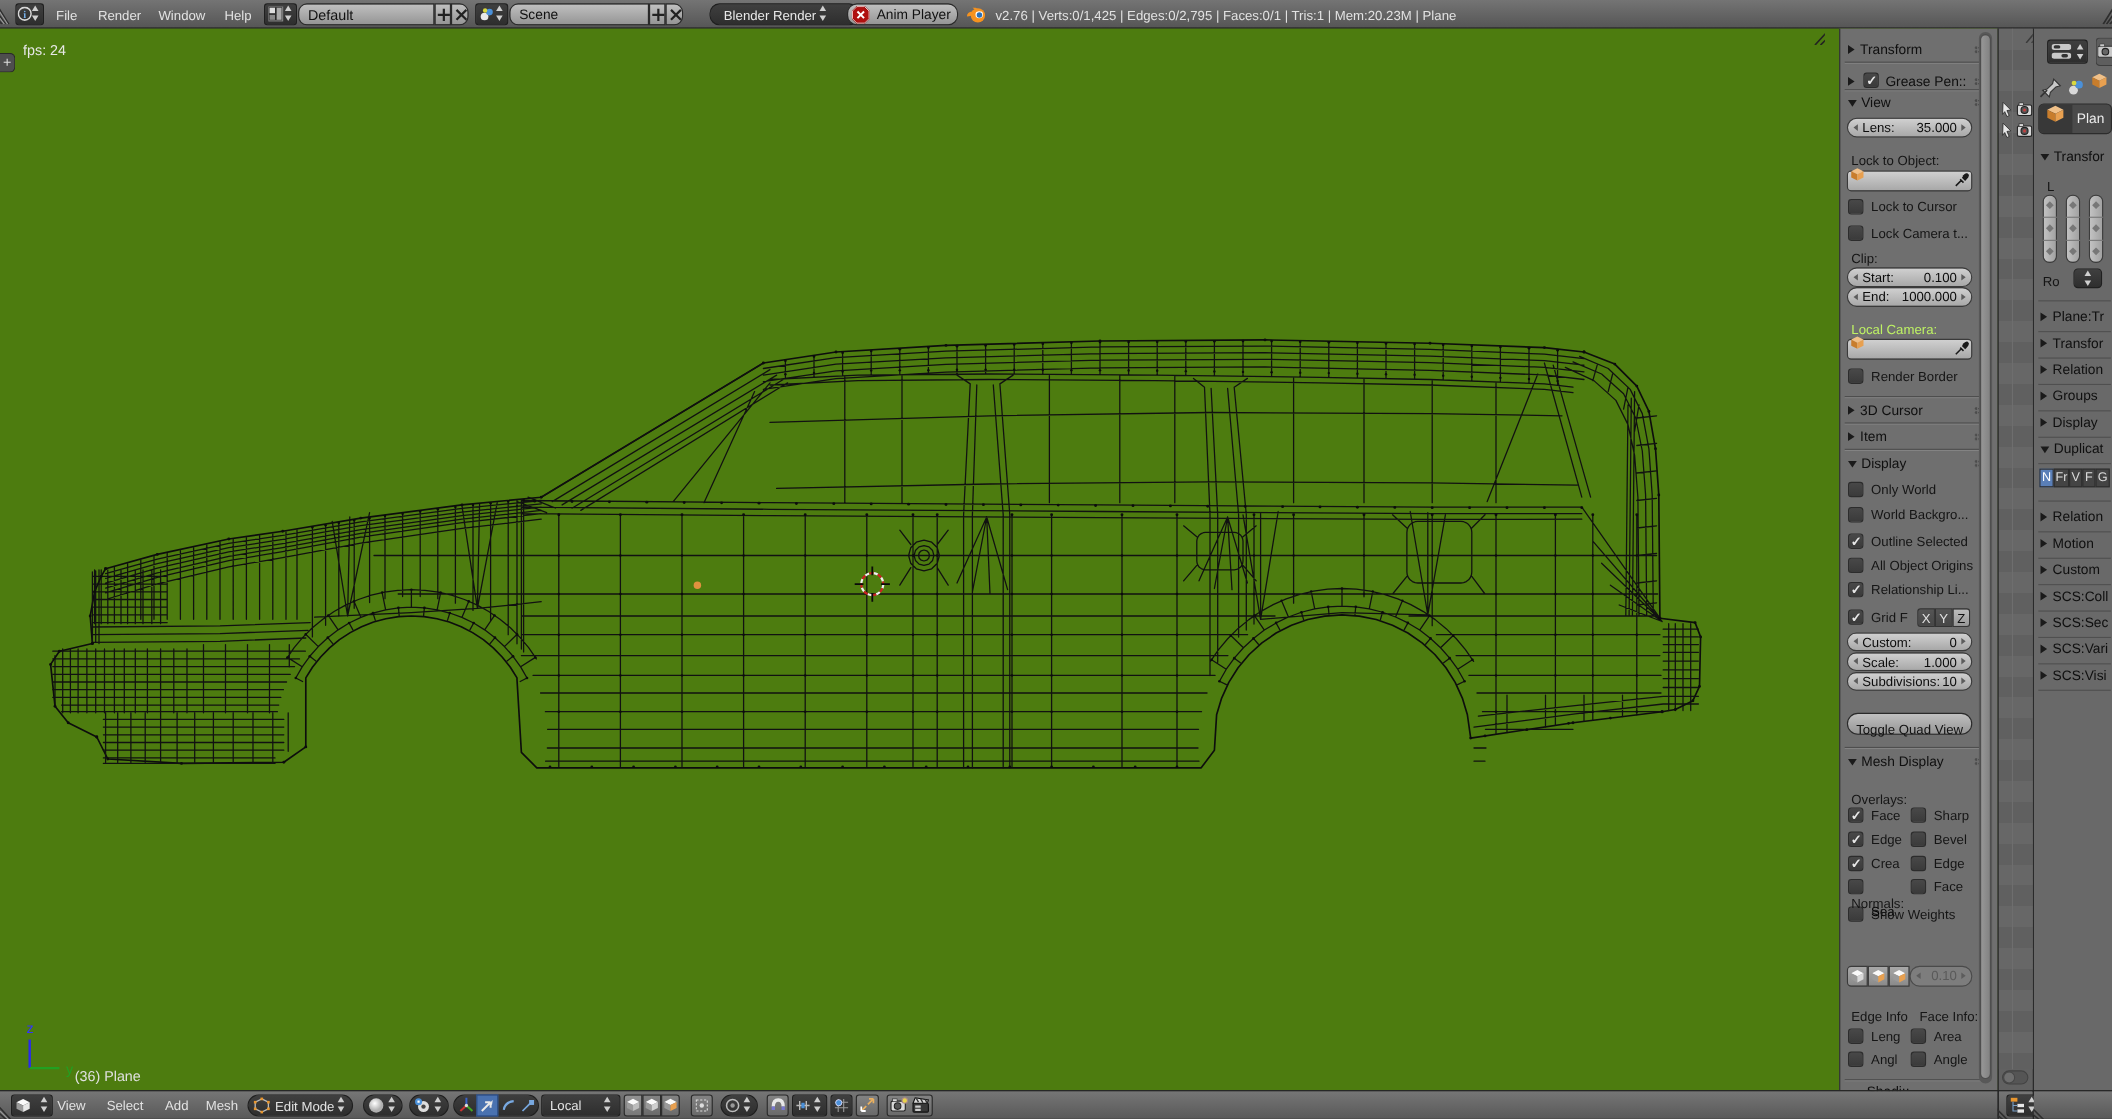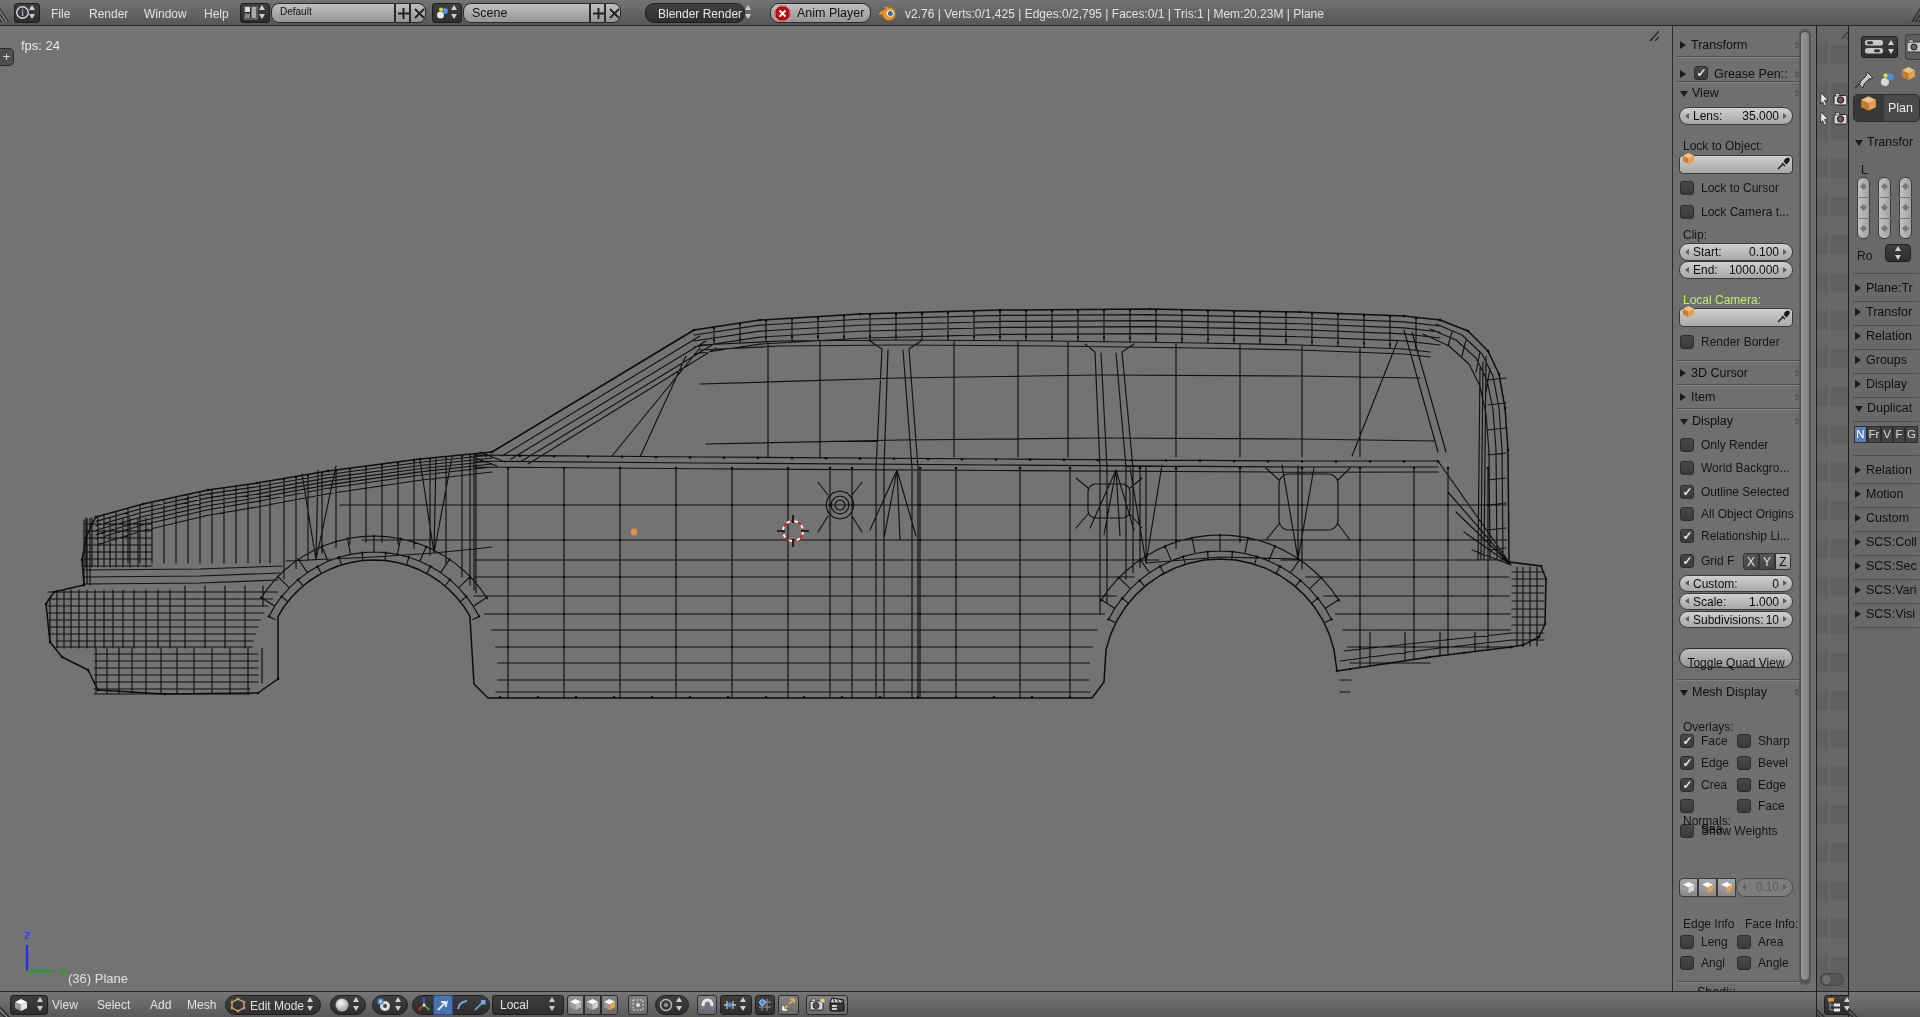--- a/index.html
+++ b/index.html
@@ -42,61 +42,61 @@
     <div class="abs mtxt" style="left:144px;top:7px">Window</div>
     <div class="abs mtxt" style="left:204px;top:7px">Help</div>
     <div class="abs darkbtn" style="left:240px;top:3px;width:30px;height:20px"></div>
     <svg class="abs" style="left:244px;top:6px" width="14" height="14">
       <rect x="0" y="0" width="13" height="13" fill="#2a2a2a" stroke="#888"></rect>
       <rect x="1" y="1" width="5" height="5" fill="#ddd"></rect>
       <rect x="7.5" y="1" width="4.5" height="11" fill="#aaa"></rect>
       <rect x="1" y="7.5" width="5" height="4.5" fill="#888"></rect>
     </svg>
     <div class="abs spin" style="left:258px;top:4px"></div>
-    <div class="abs litebtn" style="left:271px;top:3px;width:124px;height:20px;border-radius:8px 0 0 8px;padding:2px 0 0 8px;font-size:10px">Default</div>
+    <div class="abs litebtn" style="left:271px;top:3px;width:124px;height:20px;border-radius:8px 0 0 8px;padding:2px 0 0 8px;font-size:13px">Default</div>
     <div class="abs litebtn" style="left:395px;top:3px;width:15px;height:20px;border-radius:0"><svg width="13" height="13" style="margin:3px 0 0 1px">
         <path d="M6.5 1 V12 M1 6.5 H12" stroke="#222" stroke-width="2"></path>
       </svg></div>
     <div class="abs litebtn" style="left:410px;top:3px;width:16px;height:20px;border-radius:0 8px 8px 0"><svg width="13" height="13" style="margin:3px 0 0 2px">
         <path d="M2 2 L11 11 M11 2 L2 11" stroke="#222" stroke-width="2"></path>
       </svg></div>
     <div class="abs darkbtn" style="left:432px;top:3px;width:30px;height:20px"></div>
     <svg class="abs" style="left:436px;top:6px" width="14" height="14">
       <circle cx="4.5" cy="9" r="3.5" fill="#e8e8e8"></circle>
       <circle cx="9" cy="5" r="3" fill="#4a90d9"></circle>
       <circle cx="5" cy="3.5" r="2" fill="#d8d840"></circle>
     </svg>
     <div class="abs spin" style="left:450px;top:4px"></div>
     <div class="abs litebtn" style="left:463px;top:3px;width:127px;height:20px;border-radius:8px 0 0 8px;padding:2px 0 0 8px;font-size:12.5px">Scene</div>
     <div class="abs litebtn" style="left:590px;top:3px;width:15px;height:20px;border-radius:0"><svg width="13" height="13" style="margin:3px 0 0 1px">
         <path d="M6.5 1 V12 M1 6.5 H12" stroke="#222" stroke-width="2"></path>
       </svg></div>
     <div class="abs litebtn" style="left:605px;top:3px;width:16px;height:20px;border-radius:0 8px 8px 0"><svg width="13" height="13" style="margin:3px 0 0 2px">
         <path d="M2 2 L11 11 M11 2 L2 11" stroke="#222" stroke-width="2"></path>
       </svg></div>
-    <div class="abs darkbtn" style="left:645px;top:3px;width:100px;height:20px;border-radius:9px;padding:3px 0 0 12px;font-size:12px">Blender Render</div>
+    <div class="abs darkbtn" style="left:645px;top:3px;width:136px;height:20px;border-radius:9px;padding:3px 0 0 12px;font-size:12px">Blender Render</div>
     <div class="abs spin" style="left:744px;top:4px"></div>
     <div class="abs litebtn" style="left:770px;top:3px;width:101px;height:20px;border-radius:9px;padding:2px 0 0 26px;font-size:12.5px">Anim Player</div>
     <svg class="abs" style="left:774px;top:5px" width="17" height="17" viewBox="0 0 17 17">
       <path d="M5 1 H12 L16 5 V12 L12 16 H5 L1 12 V5 Z" fill="#b01010" stroke="#700" stroke-width="1"></path>
       <path d="M5.5 5.5 L11.5 11.5 M11.5 5.5 L5.5 11.5" stroke="#fff" stroke-width="1.8"></path>
       <path d="M5 1 H12 L16 5 V12 L12 16 H5 L1 12 V5 Z" fill="none" stroke="#ffd0d0" stroke-width=".8"></path>
     </svg>
     <svg class="abs" style="left:878px;top:5px" width="19" height="16" viewBox="0 0 19 16">
 <circle cx="11" cy="9" r="6.5" fill="#f5921f"></circle>
       <circle cx="12.2" cy="8.2" r="3.4" fill="#fff"></circle>
       <circle cx="12.4" cy="8.6" r="2.5" fill="#2b6fb4"></circle>
 <path d="M1 10 Q1 6 6 5.5 L10 5 L6 2 L9 2 L15 6 Q11 4 8 7 Q5 10 1 10 Z" fill="#f5921f"></path>
     </svg>
     <div class="abs mtxt" style="left:905px;top:7px;font-size:12px">v2.76 | Verts:0/1,425 | Edges:0/2,795 | Faces:0/1 | Tris:1 | Mem:20.23M | Plane</div>
     <svg class="abs" style="left:1904px;top:0" width="16" height="22">
       <path d="M18 6 L8 22 M18 12 L11 22 M18 18 L14 22" stroke="#2e2e2e" stroke-width="1.5" fill="none"></path>
     </svg>
   </div>
-<div class="abs" style="left:0;top:26px;width:1816px;height:965px;background:#737373;overflow:hidden">
+<div class="abs" style="left:0;top:26px;width:1816px;height:965px;background:#4d7c0f;overflow:hidden">
     <svg width="1816" height="965" viewBox="0 26 1816 965" style="position:absolute;left:0;top:0">
       <path d="M96 517 L143 504 L208 490 L257 483 L328 471 L420 459 L492 452 L694 330 L760 320 L860 314 L1000 310 L1150 309 L1300 312 L1404 316 L1440 320 L1468 331 L1488 351 L1499 374 L1505 408 L1508 450 L1509 562 L1541 566 L1546 579 L1545 624 L1539 637 L1523 645 L1511 647 L1430 657 L1337 671 L1334 650 L1334 649.7 L1329.4 634.6 L1322.9 620.3 L1314.5 607.1 L1304.4 595 L1292.8 584.4 L1279.9 575.5 L1265.9 568.4 L1251.1 563.2 L1235.7 560.1 L1220 559 L1204.3 560.1 L1188.9 563.2 L1174.1 568.4 L1160.1 575.5 L1147.2 584.4 L1135.6 595 L1125.5 607.1 L1117.1 620.3 L1110.6 634.6 L1106 649.7 L1106 650 L1104 682 L1092 698 L488 698 L474 684 L470 618 L470 616.3 L463.8 606.4 L456.5 597.3 L448.4 589 L439.4 581.5 L429.6 575.1 L419.3 569.8 L408.4 565.5 L397.2 562.5 L385.6 560.6 L374 560 L362.4 560.6 L350.8 562.5 L339.6 565.5 L328.7 569.8 L318.4 575.1 L308.6 581.5 L299.6 589 L291.5 597.3 L284.2 606.4 L278 616.3 L278 618 L278 679 L258 693 L165 694 L98 690 L88 670 L62 657 L50 642 L46 604 L54 592 L84 585 L82 560 L86 538 L92 524 L96 517" fill="none" stroke="#0d0d0d" stroke-width="1.5" stroke-linejoin="round"></path>
       <path d="M96 521.4 L143 508.2 L208 493.9 L257 486.7 L328 474.5 L420 462.2 L492 455 M96 525.8 L143 512.3 L208 497.9 L257 490.4 L328 477.9 L420 465.5 L492 458 M96 530.2 L143 516.5 L208 501.8 L257 494.1 L328 481.4 L420 468.7 L492 461 M96 534.6 L143 520.7 L208 505.7 L257 497.8 L328 484.9 L420 471.9 L492 464 M96 539 L143 524.8 L208 509.7 L257 501.5 L328 488.3 L420 475.2 L492 467 M96 545 L143 530.7 L208 515.3 L257 507 L328 493.7 L420 480.3 L492 472 M470 456 L497 466 M480 452 L505 462 M104 515.8 L104 563 M116 512.5 L116 563 M128 509.1 L128 563 M140 505.8 L140 563 M152 503.1 L152 563 M164 500.5 L164 563 M176 497.9 L176 563 M188 495.3 L188 563 M200 492.7 L200 563 M212 490.4 L212 563 M224 488.7 L224 563 M236 487 L236 563 M248 485.3 L248 563 M260 483.5 L260 563 M270 481.8 L270 563 M284 479.4 L284 579 M296 477.4 L296 568.5 M308 475.4 L308 560.3 M322 473 L322 553 M336 471 L336 547.8 M350 469.1 L350 544.3 M366 467 L366 542.3 M382 465 L382 542.3 M398 462.9 L398 544.3 M414 460.8 L414 548.4 M430 459 L430 554.9 M446 457.5 L446 564.2 M462 455.9 L462 577 M476 454.6 L476 592.7 M286 561 L374 557 L434 553 L474 549 L492 547 M316 560 L302 474 M316 560 L318 470 M316 560 L336 466 M434 553 L420 460 M434 553 L436 458 M434 553 L452 457 M84 524 L152 524 M84 531 L152 531 M84 538 L152 538 M84 545 L152 545 M84 552 L152 552 M84 559 L152 559 M84 566 L152 566 M84 520 L84 583 M87 519 L87 584 M90 518 L90 585 M86 518 L86 567 M92 518 L92 567 M98 518 L98 567 M104 518 L104 567 M110 518 L110 567 M116 518 L116 567 M123 518 L123 567 M130 518 L130 567 M138 518 L138 567 M146 518 L146 567 M84 570 L200 569 L282 566 M84 577 L200 576 L280 573 M84 584 L200 583 L278 580 M48 592 L277.6 592 M48 599 L272.3 599 M48 606 L267.8 606 M48 613 L263.9 613 M48 620 L260.5 620 M48 627 L257.7 627 M48 634 L255.3 634 M56 641 L253.4 641 M56 647 L252.2 647 M50 596 L50 641 M57 590 L57 648 M64 590 L64 648 M71 590 L71 648 M79 590 L79 648 M87 590 L87 648 M95 590 L95 648 M104 590 L104 648 M113 590 L113 648 M123 590 L123 648 M134 590 L134 648 M146 590 L146 648 M158 590 L158 648 M170 590 L170 648 M185 586 L185 648 M205 586 L205 648 M225 586 L225 648 M245 586 L245 648 M263 586 L263 606.3 M94 654 L258 654 M94 661 L258 661 M94 668 L258 668 M94 675 L258 675 M94 682 L258 682 M94 689 L250 689 M94 694 L250 694 M96 648 L96 693 M107 648 L107 693 M119 648 L119 693 M132 648 L132 693 M146 648 L146 693 M161 648 L161 693 M177 648 L177 693 M194 648 L194 693 M212 648 L212 693 M230 648 L230 693 M248 648 L248 693 M262 648 L262 683 M474 455 L700 457 L1000 459 L1300 461 L1438 461 M474 461 L700 463 L1000 465 L1300 467 L1438 467 M474 467 L700 468.8 L1000 470.5 L1300 472.2 L1438 472 M470 455 L470 585.3 M474 455 L474 590.1 M876 468 L876 698 M884 468 L884 698 M912 468 L912 698 M918 468 L918 698 M1100 468 L1100 614.2 M1107 468 L1107 602.1 M1126 468 L1126 579.1 M1133 468 L1133 572.8 M508 468 L508 697 M564 468 L564 697 M620 468 L620 697 M676 468 L676 697 M732 468 L732 697 M788 468 L788 697 M830 468 L830 697 M852 468 L852 697 M920 468 L920 697 M956 468 L956 697 M1020 468 L1020 697 M1070 468 L1070 697 M1140 468 L1140 567.3 M1176 468 L1176 548.4 M1240 468 L1240 542.5 M1302 468 L1302 568.8 M1360 468 L1360 667.5 M1414 468 L1414 659.4 M1448 468 L1448 654.8 M1488 468 L1488 649.8 M340 505 L1506 505 M362 540 L1507 540 M474 560 L1159.1 560 M1280.9 560 L1508 560 M474 577 L1134.2 577 M1305.8 577 L1509 577 M474 596 L1116.3 596 M1323.7 596 L1509 596 M484.6 614 L1104.6 614 M1335.4 614 L1510 614 M491.4 630 L1097.3 630 M1342.7 630 L1510 630 M495.8 647 L1092.3 647 M1347.7 647 L1510 647 M497.8 663 L1089.6 663 M1350.4 663 L1430 663 M497.6 680 L1089.1 680 M1350.9 680 L1340 680 M496 692 L1090 692 M1350 692 L1340 692 M897 470 L870 530 M897 470 L884 538 M897 470 L900 540 M897 470 L916 536 M1116 470 L1090 528 M1116 470 L1104 535 M1116 470 L1120 536 M1116 470 L1134 530 M845 505 L844.3 507.5 L842.5 509.3 L840 510 L837.5 509.3 L835.7 507.5 L835 505 L835.7 502.5 L837.5 500.7 L840 500 L842.5 500.7 L844.3 502.5 L845 505 M849 505 L847.8 509.5 L844.5 512.8 L840 514 L835.5 512.8 L832.2 509.5 L831 505 L832.2 500.5 L835.5 497.2 L840 496 L844.5 497.2 L847.8 500.5 L849 505 M854 505 L852.1 512 L847 517.1 L840 519 L833 517.1 L827.9 512 L826 505 L827.9 498 L833 492.9 L840 491 L847 492.9 L852.1 498 L854 505 M828 495 L818 482 M852 495 L862 482 M828 516 L818 532 M852 516 L862 532 M1122 484 L1124.1 484.3 L1126 485.1 L1127.7 486.3 L1128.9 488 L1129.7 489.9 L1130 492 L1130 510 L1129.7 512.1 L1128.9 514 L1127.7 515.7 L1126 516.9 L1124.1 517.7 L1122 518 L1096 518 L1093.9 517.7 L1092 516.9 L1090.3 515.7 L1089.1 514 L1088.3 512.1 L1088 510 L1088 492 L1088.3 489.9 L1089.1 488 L1090.3 486.3 L1092 485.1 L1093.9 484.3 L1096 484 L1122 484 M1088 488 L1076 478 M1130 488 L1142 478 M1088 514 L1076 528 M1130 514 L1142 528 M1328 474 L1330.6 474.3 L1333 475.3 L1335.1 476.9 L1336.7 479 L1337.7 481.4 L1338 484 L1338 520 L1337.7 522.6 L1336.7 525 L1335.1 527.1 L1333 528.7 L1330.6 529.7 L1328 530 L1289 530 L1286.4 529.7 L1284 528.7 L1281.9 527.1 L1280.3 525 L1279.3 522.6 L1279 520 L1279 484 L1279.3 481.4 L1280.3 479 L1281.9 476.9 L1284 475.3 L1286.4 474.3 L1289 474 L1328 474 M1279 480 L1266 468 M1338 480 L1350 468 M1279 524 L1266 540 M1338 524 L1350 540 M1146 563 L1130 468 M1146 563 L1146 466 M1146 563 L1162 465 M1298 559 L1282 465 M1298 559 L1298 466 M1298 559 L1314 468 M1146 563 L1220 557 L1298 559 M700 345 L780 341 L900 340 L1050 341 L1200 343 L1300 345 L1404 349 L1430 352 M700 350 L780 346 L900 345 L1050 346 L1200 348 L1300 350 L1404 354 L1430 357 M492 452 L694 330 M502 456 L700 336 M511 459 L706 341 M520 462 L712 345 M700 348 L612 456 M686 356 L640 457 M700 384 L900 378 L1100 375 L1300 376 L1420 378 M706 444 L900 440 L1100 438 L1300 439 L1434 441 M768 342.6 L768 457 M820 341.7 L820 457 M954 341.4 L954 457 M1018 341.8 L1018 457 M1068 342.2 L1068 457 M1176 343.7 L1176 457 M1240 344.8 L1240 457 M1302 346.1 L1302 457 M1360 348.3 L1360 457 M882 349 L876 468 M888 350 L884 468 M903 350 L912 468 M909 349 L918 468 M1095 352 L1100 468 M1101 353 L1107 468 M1116 353 L1126 468 M1122 352 L1133 468 M1404 330 L1438 452 M1412 332 L1446 452 M1398 340 L1352 456 M694 335 L760 325.1 L860 319.3 L1000 315.4 L1150 314.6 L1300 317.7 L1404 321.9 L1440 326 M694 341 L760 331.1 L860 325.3 L1000 321.4 L1150 320.6 L1300 323.7 L1404 327.9 L1440 332 M694 347 L760 337.1 L860 331.3 L1000 327.4 L1150 326.6 L1300 329.7 L1404 333.9 L1440 338 M694 354 L760 344.1 L860 338.3 L1000 334.4 L1150 333.6 L1300 336.7 L1404 340.9 L1440 345 M714 328 L714 344.3 M740 324 L740 343 M766 320.6 L766 341.7 M792 319.1 L792 340.9 M818 317.5 L818 340.7 M844 316 L844 340.5 M870 314.7 L870 340.2 M896 314 L896 340 M922 313.2 L922 340.1 M948 312.5 L948 340.3 M974 311.7 L974 340.5 M1000 311 L1000 340.7 M1026 310.8 L1026 340.8 M1052 310.7 L1052 341 M1078 310.5 L1078 341.4 M1104 310.3 L1104 341.7 M1130 310.1 L1130 342.1 M1156 310.1 L1156 342.4 M1182 310.6 L1182 342.8 M1208 311.2 L1208 343.2 M1234 311.7 L1234 343.7 M1260 312.2 L1260 344.2 M1286 312.7 L1286 344.7 M1312 313.5 L1312 345.5 M1338 314.5 L1338 346.5 M1364 315.5 L1364 347.5 M1390 316.5 L1390 348.5 M1416 318.3 L1416 350.4 M882 349 L870 341 M909 349 L921 341 M1095 352 L1085 344 M1122 352 L1134 344 M528 464 L716 348 M1436 324 L1462 335 L1482 354 L1493 376 L1499 408 L1502 450 L1503 560 M1430 329 L1456 340 L1476 358 L1487 380 L1493 410 L1496 450 L1497 560 M1423 334 L1449 346 L1469 364 L1480 386 L1486 414 L1489 452 L1490 560 M1480 368 L1478 560 M1483 362 L1481 560 M1486 356 L1484 560 M1488 380 L1506 378 M1488 405 L1506 403 M1488 430 L1506 428 M1488 455 L1506 453 M1488 480 L1506 478 M1488 505 L1506 503 M1488 530 L1506 528 M1488 550 L1506 548 M1448 346 L1452 332 M1462 356 L1466 340 M1476 372 L1480 352 M1486 392 L1490 368 M1448 492 L1511 565 M1456 512 L1511 565 M1464 532 L1511 565 M1472 550 L1511 565 M1438 461 L1509 562 M1512 572 L1544 572 M1512 579 L1544 579 M1512 586 L1544 586 M1512 593 L1544 593 M1512 601 L1544 601 M1512 609 L1544 609 M1512 617 L1544 617 M1512 625 L1544 625 M1512 633 L1544 633 M1512 640 L1544 640 M1517 567 L1517 646 M1523 567 L1523 646 M1530 567 L1530 646 M1537 567 L1537 646 M1340 661 L1432 649 L1512 640 M1344 651 L1436 641 L1512 633 M1370 632 L1370 666 M1405 632 L1405 660.8 M1440 632 L1440 655.8 M1475 632 L1475 651.4 M268.9 616.4 L274.7 606.2 L281.6 596.6 L289.4 587.8 L298 579.7 L307.4 572.6 L317.4 566.4 L328.1 561.3 L339.1 557.3 L350.6 554.4 L362.2 552.6 L374 552 L385.8 552.6 L397.4 554.4 L408.9 557.3 L419.9 561.3 L430.6 566.4 L440.6 572.6 L450 579.7 L458.6 587.8 L466.4 596.6 L473.3 606.2 L479.1 616.4 M260.4 599 L267.4 588.8 L275.3 579.4 L284 570.7 L293.5 562.9 L303.7 555.9 L314.5 549.9 L325.8 545 L337.5 541.1 L349.5 538.3 L361.7 536.6 L374 536 L386.3 536.6 L398.5 538.3 L410.5 541.1 L422.2 545 L433.5 549.9 L444.3 555.9 L454.5 562.9 L464 570.7 L472.7 579.4 L480.6 588.8 L487.6 599 M275.1 619.6 L268.9 616.4 M287.1 601 L281.6 596.6 M302.5 585.1 L298 579.7 M320.8 572.6 L317.4 566.4 M341.2 564 L339.1 557.3 M362.9 559.6 L362.2 552.6 M385.1 559.6 L385.8 552.6 M406.8 564 L408.9 557.3 M427.2 572.6 L430.6 566.4 M445.5 585.1 L450 579.7 M460.9 601 L466.4 596.6 M472.9 619.6 L479.1 616.4 M274.7 606.2 L261.3 597.6 M289.4 587.8 L277.9 576.6 M307.4 572.6 L298.4 559.4 M328.1 561.3 L321.8 546.6 M350.6 554.4 L347.4 538.7 M374 552 L374 536 M397.4 554.4 L400.6 538.7 M419.9 561.3 L426.2 546.6 M440.6 572.6 L449.6 559.4 M458.6 587.8 L470.1 576.6 M473.3 606.2 L486.7 597.6 M1108.6 619.3 L1114.8 608.4 L1122.1 598.3 L1130.4 588.9 L1139.5 580.4 L1149.4 572.8 L1160.1 566.3 L1171.3 560.9 L1183.1 556.6 L1195.2 553.5 L1207.5 551.6 L1220 551 L1232.5 551.6 L1244.8 553.5 L1256.9 556.6 L1268.7 560.9 L1279.9 566.3 L1290.6 572.8 L1300.5 580.4 L1309.6 588.9 L1317.9 598.3 L1325.2 608.4 L1331.4 619.3 M1100.4 601.3 L1107.8 590.6 L1116.1 580.7 L1125.3 571.5 L1135.3 563.3 L1146 556 L1157.4 549.7 L1169.3 544.4 L1181.6 540.3 L1194.2 537.4 L1207 535.6 L1220 535 L1233 535.6 L1245.8 537.4 L1258.4 540.3 L1270.7 544.4 L1282.6 549.7 L1294 556 L1304.7 563.3 L1314.7 571.5 L1323.9 580.7 L1332.2 590.6 L1339.6 601.3 M1114.9 622.4 L1108.6 619.3 M1127.6 602.6 L1122.1 598.3 M1144 585.7 L1139.5 580.4 M1163.4 572.4 L1160.1 566.3 M1185.1 563.3 L1183.1 556.6 M1208.2 558.6 L1207.5 551.6 M1231.8 558.6 L1232.5 551.6 M1254.9 563.3 L1256.9 556.6 M1276.6 572.4 L1279.9 566.3 M1296 585.7 L1300.5 580.4 M1312.4 602.6 L1317.9 598.3 M1325.1 622.4 L1331.4 619.3 M1114.8 608.4 L1101.4 599.8 M1130.4 588.9 L1118.9 577.7 M1149.4 572.8 L1140.4 559.6 M1171.3 560.9 L1165.1 546.1 M1195.2 553.5 L1192 537.8 M1220 551 L1220 535 M1244.8 553.5 L1248 537.8 M1268.7 560.9 L1274.9 546.1 M1290.6 572.8 L1299.6 559.6 M1309.6 588.9 L1321.1 577.7 M1325.2 608.4 L1338.6 599.8" fill="none" stroke="#111111" stroke-width="1.15" stroke-linejoin="round" stroke-linecap="round"></path>
       <circle cx="96" cy="517" r="1.3" fill="#0c0c0c"></circle>
       <circle cx="143" cy="504" r="1.3" fill="#0c0c0c"></circle>
       <circle cx="208" cy="490" r="1.3" fill="#0c0c0c"></circle>
       <circle cx="257" cy="483" r="1.3" fill="#0c0c0c"></circle>
       <circle cx="328" cy="471" r="1.3" fill="#0c0c0c"></circle>
       <circle cx="420" cy="459" r="1.3" fill="#0c0c0c"></circle>
       <circle cx="492" cy="452" r="1.3" fill="#0c0c0c"></circle>
@@ -488,21 +488,21 @@
     <div class="sep" style="top:334px"></div>
     <div class="abs" style="left:7px;top:340px"><span class="tri-r"></span><span class="phead">3D Cursor</span></div>
     <div class="grip" style="right:8px;top:344px"></div>
     <div class="sep" style="top:358px"></div>
     <div class="abs" style="left:7px;top:364px"><span class="tri-r"></span><span class="phead">Item</span></div>
     <div class="grip" style="right:8px;top:368px"></div>
     <div class="sep" style="top:382px"></div>
     <div class="abs" style="left:7px;top:388px"><span class="tri-d"></span><span class="phead">Display</span></div>
     <div class="grip" style="right:8px;top:392px"></div>
     <div class="cb" style="left:7px;top:412px"></div>
-    <div class="plabel abs" style="left:28px;top:412px;color:#151515">Only Render</div>
+    <div class="plabel abs" style="left:28px;top:412px;color:#151515">Only World</div>
     <div class="cb" style="left:7px;top:435px"></div>
     <div class="plabel abs" style="left:28px;top:435px;color:#151515">World Backgro...</div>
     <div class="cb on" style="left:7px;top:459px"></div>
     <div class="plabel abs" style="left:28px;top:459px;color:#151515">Outline Selected</div>
     <div class="cb" style="left:7px;top:481px"></div>
     <div class="plabel abs" style="left:28px;top:481px;color:#151515">All Object Origins</div>
     <div class="cb on" style="left:7px;top:503px"></div>
     <div class="plabel abs" style="left:28px;top:503px;color:#151515">Relationship Li...</div>
     <div class="cb on" style="left:7px;top:528px"></div>
     <div class="plabel abs" style="left:28px;top:528px;color:#151515">Grid F</div>

